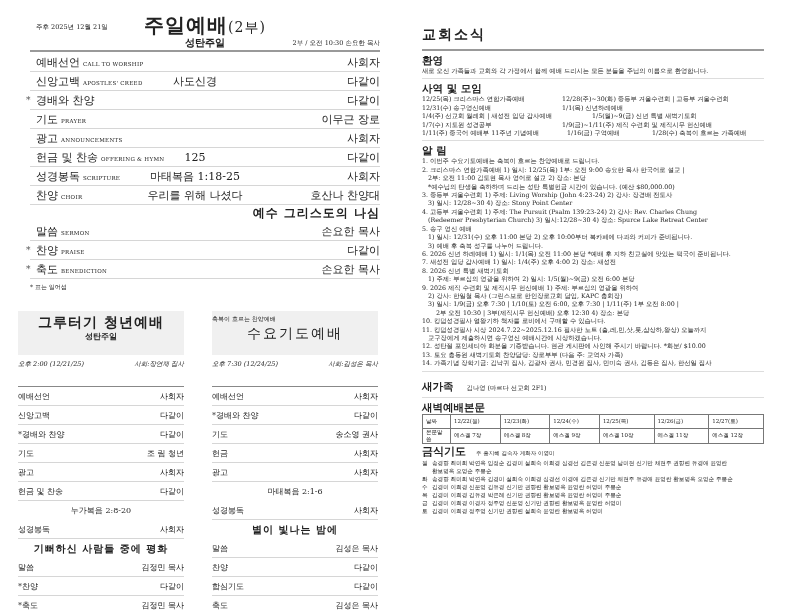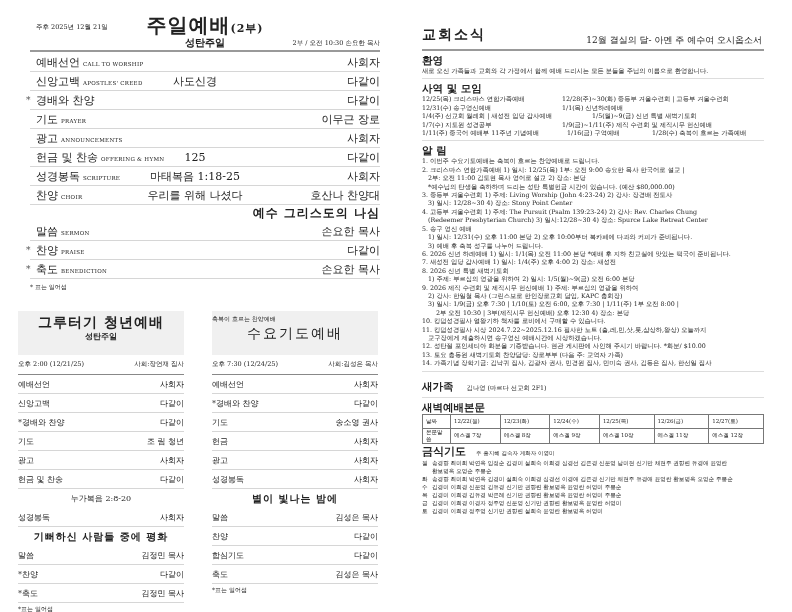--- a/index.html
+++ b/index.html
@@ -3,21 +3,21 @@
 <meta charset="utf-8">
 <style>
   * { margin:0; padding:0; box-sizing:border-box; }
   html, body { width:792px; height:612px; background:#ffffff; overflow:hidden; }
   body { font-family:"DejaVu Serif", serif; color:#222; position:relative; }
 
   
   .left { position:absolute; left:0; top:0; width:396px; height:612px; }
   .main-head { position:absolute; left:30px; top:12px; width:350px; height:38px; }
   .main-title { position:absolute; left:0; right:0; top:0; text-align:center; font-size:20px; font-weight:bold; letter-spacing:1px; }
-  .main-title .sub { font-size:11px; font-weight:bold; }
+  .main-title .sub { font-size:14px; font-weight:normal; }
   .main-subtitle { position:absolute; left:0; right:0; top:24px; text-align:center; font-size:10px; font-weight:bold; }
   .main-date { position:absolute; left:6px; top:11px; font-size:6.5px; }
   .main-time { position:absolute; right:0; top:27px; font-size:6.5px; }
   .main-rule { position:absolute; left:30px; top:50px; width:350px; height:2px; background:#999; }
 
   .order { position:absolute; left:30px; top:53px; width:350px; }
   .row { position:relative; height:19px; border-bottom:1px solid #d6d6d6; font-size:11px; line-height:19px; }
   .row .star { position:absolute; left:-4px; font-size:9px; color:#555; }
   .row .name { position:absolute; left:6px; }
   .row .name .en { font-size:5.5px; letter-spacing:0.3px; text-transform:uppercase; margin-left:3px; }
@@ -29,21 +29,21 @@
 
   
   .svc { position:absolute; top:311px; width:166px; }
   .svc1 { left:18px; }
   .svc2 { left:212px; }
   .svc-head { background:#f0f0f0; height:44px; position:relative; }
   .svc1 .svc-title { position:absolute; left:0; right:0; top:3px; text-align:center; font-size:14px; font-weight:bold; letter-spacing:1px; }
   .svc1 .svc-sub { position:absolute; left:0; right:0; top:20px; text-align:center; font-size:8px; font-weight:bold; }
   .svc2 .svc-pre { position:absolute; left:0; top:4px; font-size:6px; }
   .svc2 .svc-title { position:absolute; left:0; right:0; top:14px; text-align:center; font-size:14px; letter-spacing:2px; }
-  .svc-meta { position:relative; height:20px; font-size:6.5px; line-height:18px; border-bottom:1.5px solid #888; }
+  .svc-meta { position:relative; height:32px; font-size:6.5px; line-height:18px; border-bottom:1.5px solid #888;font-style:italic; }
   .svc-meta .l { position:absolute; left:0; }
   .svc-meta .r { position:absolute; right:0; }
   .srow { position:relative; height:19px; font-size:8px; line-height:19px; border-bottom:1px solid #d6d6d6; }
   .srow .a { position:absolute; left:0; }
   .srow .b { position:absolute; right:0; }
   .srow.center { text-align:center; border-bottom:none; }
   .srow.theme { text-align:center; font-size:10px; font-weight:bold; border-bottom:none; letter-spacing:1px; }
   .svc-foot { font-size:6px; margin-top:2px; }
 
   
@@ -223,20 +223,21 @@
         <span class="b">송소영 권사</span>
       </div>
     <div class="srow">
         <span class="a">헌금</span>
         <span class="b">사회자</span>
       </div>
     <div class="srow">
         <span class="a">광고</span>
         <span class="b">사회자</span>
       </div>
+    <div class="srow center">마태복음 2:1-6</div>
     <div class="srow">
         <span class="a">성경봉독</span>
         <span class="b">사회자</span>
       </div>
     <div class="srow theme">별이 빛나는 밤에</div>
     <div class="srow">
         <span class="a">말씀</span>
         <span class="b">김성은 목사</span>
       </div>
     <div class="srow">
@@ -250,21 +251,20 @@
     <div class="srow">
         <span class="a">축도</span>
         <span class="b">김성은 목사</span>
       </div>
     <div class="svc-foot">*표는 일어섬</div>
   </div>
 </div>
 
 <div class="right">
   <div class="news-title">교회소식</div>
-  <div class="news-sub">12월 결실의 달- 아멘 주 예수여 오시옵소서</div>
   <div class="news-rule"></div>
 
   <div class="sec" style="top:54px;">
     <div class="sec-h">환영</div>
     <div class="sec-t">새로 오신 가족들과 교회와 각 가정에서 함께 예배 드리시는 모든 분들을 주님의 이름으로 환영합니다.</div>
     <div class="thin-rule"></div>
     <div class="sec-h">사역 및 모임</div>
     <div class="grid3" style="grid-template-columns:140px 202px;">
       <span>12/25(목) 크리스마스 연합가족예배</span>
         <span>12/28(주)~30(화) 중등부 겨울수련회 | 고등부 겨울수련회</span>

